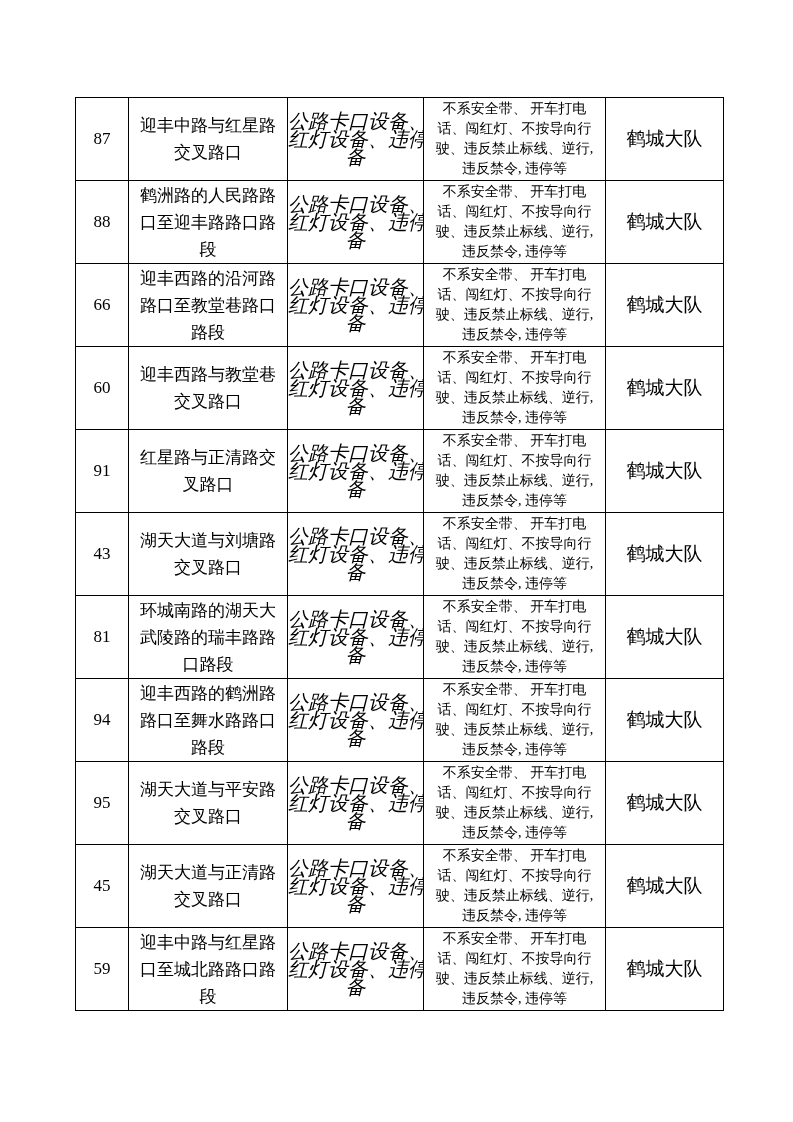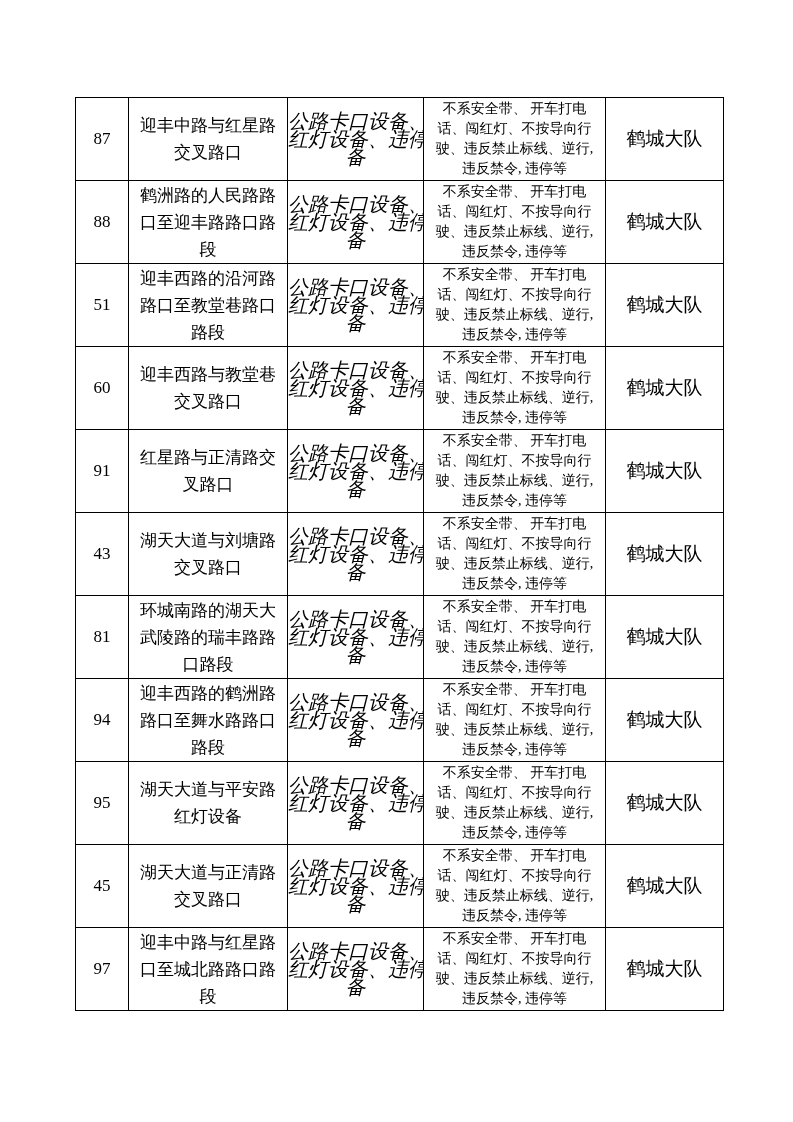--- a/index.html
+++ b/index.html
@@ -77,21 +77,21 @@
         <td class="equipment">公路卡口设备、闯
 红灯设备、违停设
 备</td>
         <td class="violation">不系安全带、 开车打电
 话、闯红灯、不按导向行
 驶、违反禁止标线、逆行,
 违反禁令, 违停等</td>
         <td class="unit">鹤城大队</td>
       </tr>
       <tr>
-        <td class="no">51</td>
+        <td class="no">66</td>
         <td class="location">迎丰西路的沿河路
 路口至教堂巷路口
 路段</td>
         <td class="equipment">公路卡口设备、闯
 红灯设备、违停设
 备</td>
         <td class="violation">不系安全带、 开车打电
 话、闯红灯、不按导向行
 驶、违反禁止标线、逆行,
 违反禁令, 违停等</td>
@@ -160,21 +160,21 @@
 备</td>
         <td class="violation">不系安全带、 开车打电
 话、闯红灯、不按导向行
 驶、违反禁止标线、逆行,
 违反禁令, 违停等</td>
         <td class="unit">鹤城大队</td>
       </tr>
       <tr>
         <td class="no">95</td>
         <td class="location">湖天大道与平安路
-红灯设备</td>
+交叉路口</td>
         <td class="equipment">公路卡口设备、闯
 红灯设备、违停设
 备</td>
         <td class="violation">不系安全带、 开车打电
 话、闯红灯、不按导向行
 驶、违反禁止标线、逆行,
 违反禁令, 违停等</td>
         <td class="unit">鹤城大队</td>
       </tr>
       <tr>
@@ -184,21 +184,21 @@
         <td class="equipment">公路卡口设备、闯
 红灯设备、违停设
 备</td>
         <td class="violation">不系安全带、 开车打电
 话、闯红灯、不按导向行
 驶、违反禁止标线、逆行,
 违反禁令, 违停等</td>
         <td class="unit">鹤城大队</td>
       </tr>
       <tr>
-        <td class="no">97</td>
+        <td class="no">59</td>
         <td class="location">迎丰中路与红星路
 口至城北路路口路
 段</td>
         <td class="equipment">公路卡口设备、闯
 红灯设备、违停设
 备</td>
         <td class="violation">不系安全带、 开车打电
 话、闯红灯、不按导向行
 驶、违反禁止标线、逆行,
 违反禁令, 违停等</td>

